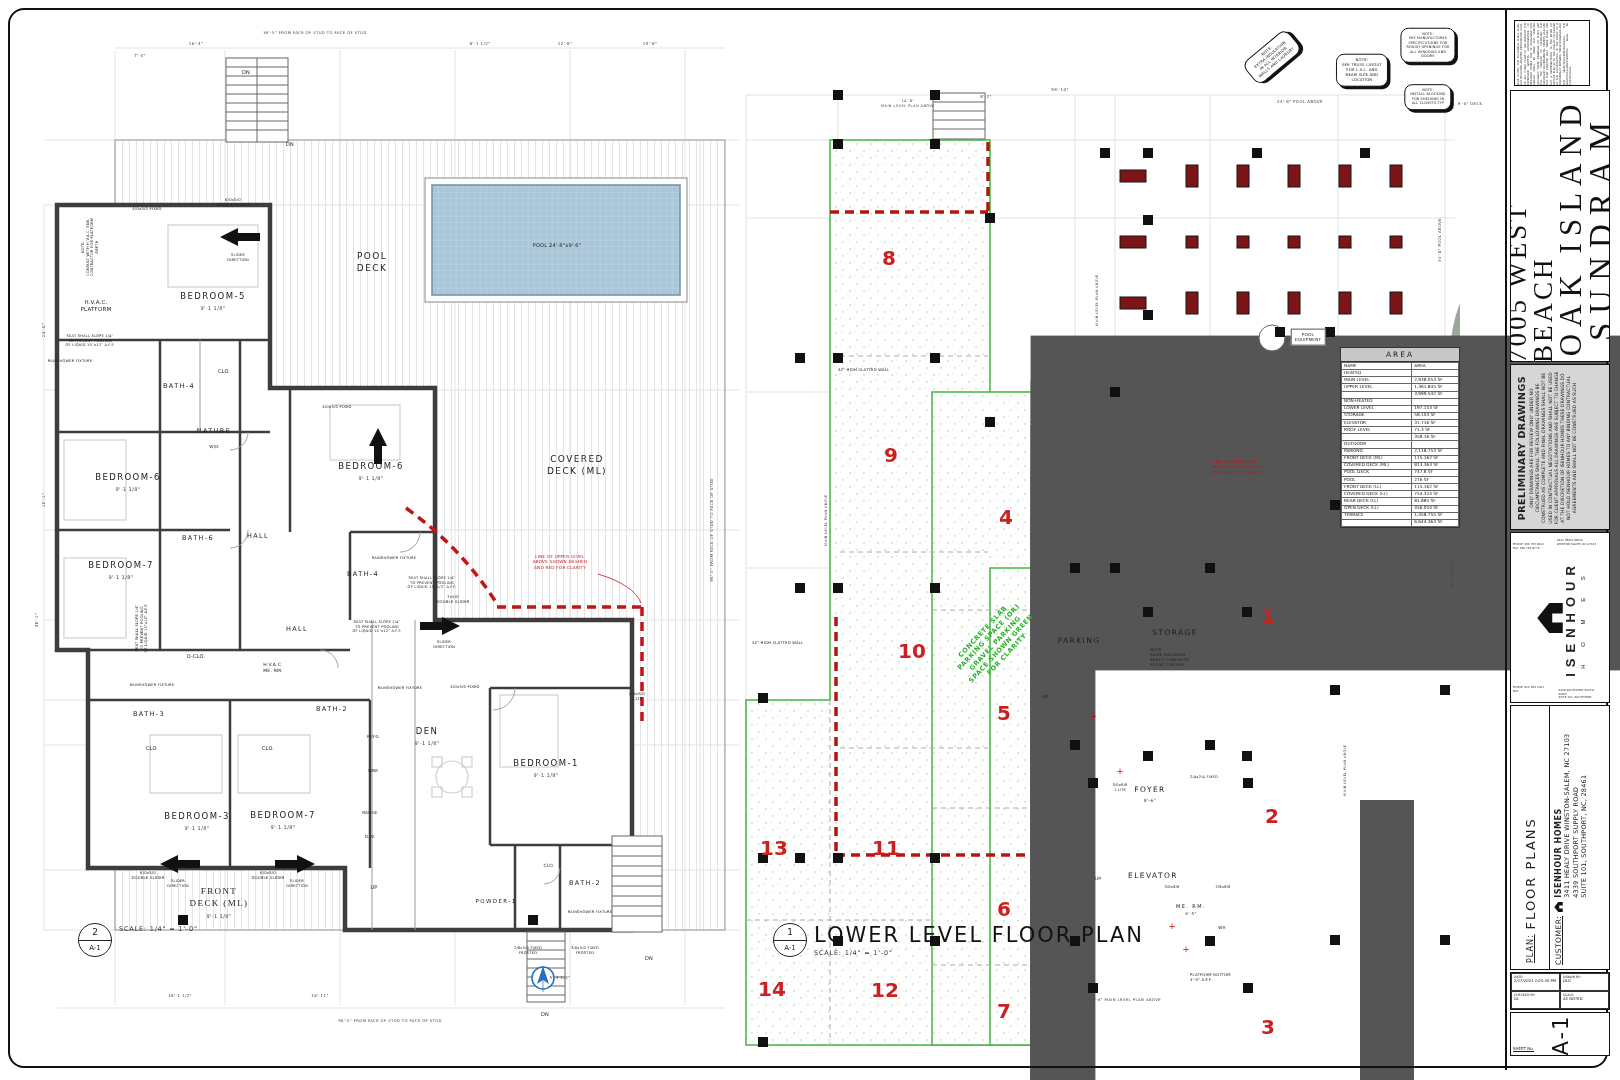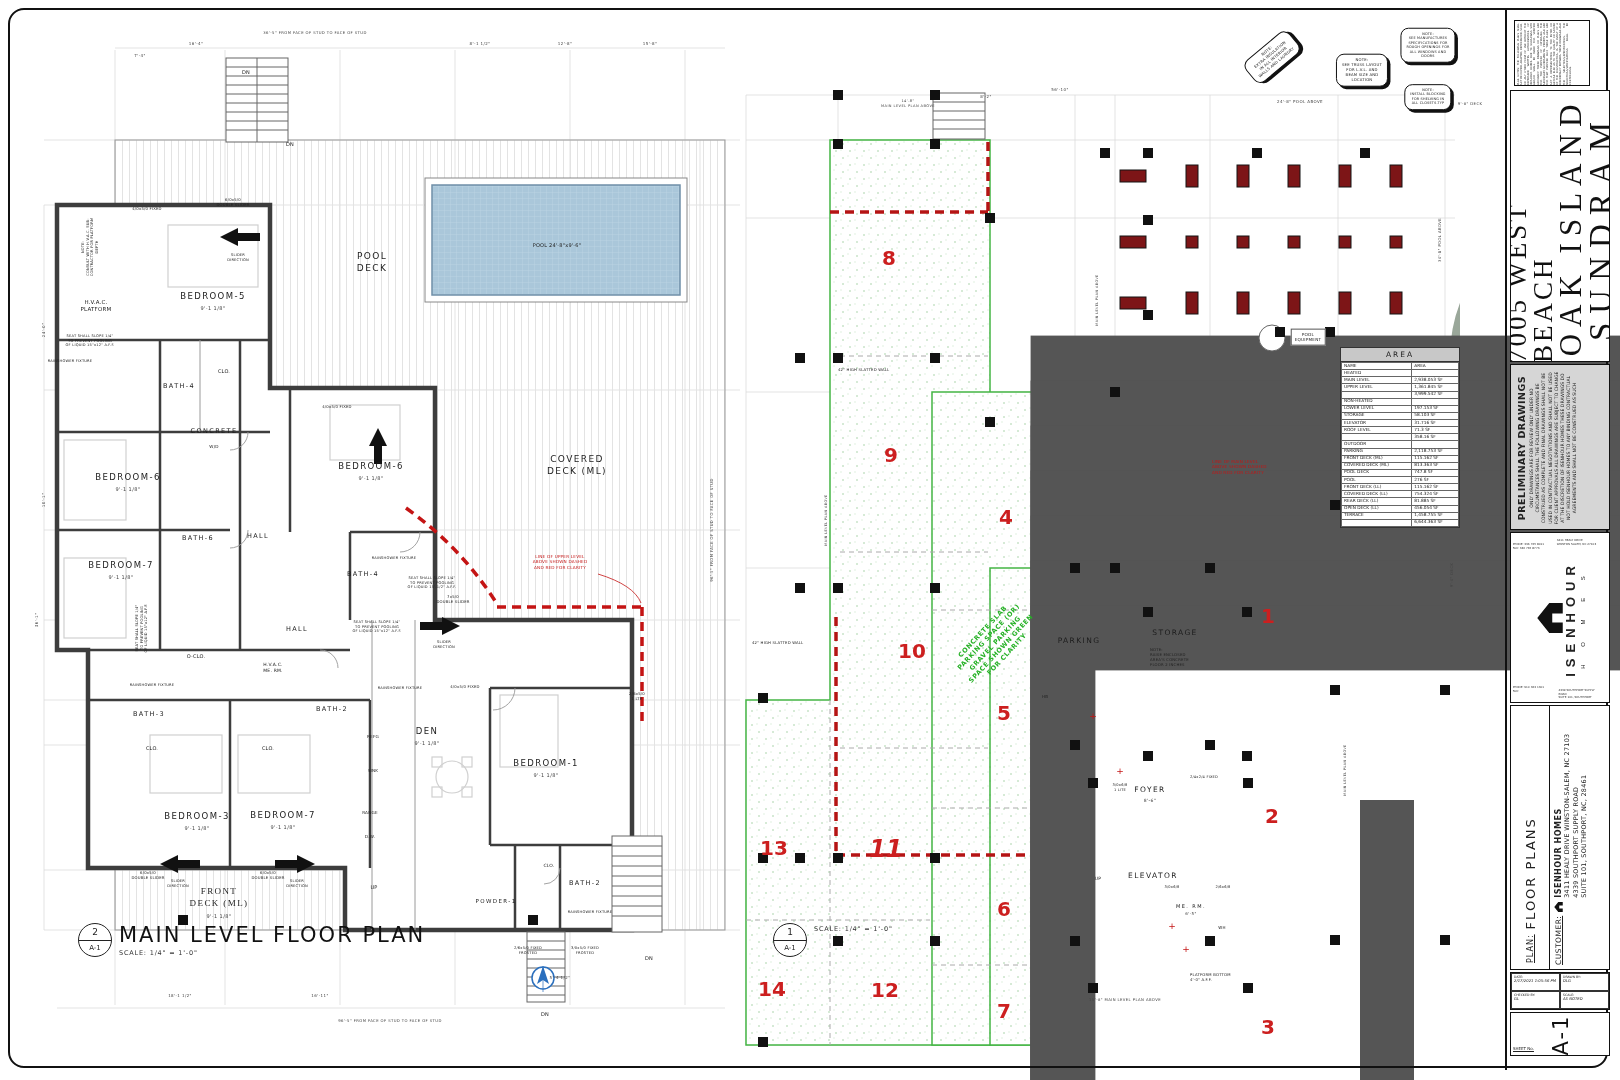--- a/index.html
+++ b/index.html
@@ -324,21 +324,21 @@
       <div class="lbl " style="left: 90px; top: 247px; font-size: 3.6px; transform: translate(-50%, -50%) rotate(-90deg);">NOTE:
 CONSULT WITH H.V.A.C. SUB-
 CONTRACTOR FOR PLATFORM
 DEPTH</div>
       <div class="lbl " style="left: 90px; top: 341px; font-size: 3.6px; transform: translate(-50%, -50%);">SEAT SHALL SLOPE 1/4"
 TO PREVENT POOLING
 OF LIQUID 15"x12" A.F.F.</div>
       <div class="lbl " style="left: 70px; top: 361px; font-size: 3.6px; transform: translate(-50%, -50%);">RAINSHOWER FIXTURE</div>
       <div class="lbl room" style="left: 179px; top: 386px; font-size: 6.5px; transform: translate(-50%, -50%);">BATH-4</div>
       <div class="lbl " style="left: 224px; top: 371px; font-size: 5px; transform: translate(-50%, -50%);">CLO.</div>
-      <div class="lbl room" style="left: 214px; top: 431px; font-size: 6.5px; transform: translate(-50%, -50%);">CONCRETE</div>
+      <div class="lbl room" style="left: 214px; top: 431px; font-size: 6.5px; transform: translate(-50%, -50%);">NATURE</div>
       <div class="lbl " style="left: 214px; top: 447px; font-size: 4.2px; transform: translate(-50%, -50%);">W/D</div>
       <div class="lbl room" style="left: 128px; top: 477px; font-size: 8.5px; transform: translate(-50%, -50%);">BEDROOM-6</div>
       <div class="lbl dim" style="left: 128px; top: 489px; font-size: 5px; transform: translate(-50%, -50%);">9'-1 1/8"</div>
       <div class="lbl room" style="left: 371px; top: 466px; font-size: 8.5px; transform: translate(-50%, -50%);">BEDROOM-6</div>
       <div class="lbl dim" style="left: 371px; top: 478px; font-size: 5px; transform: translate(-50%, -50%);">9'-1 1/8"</div>
       <div class="lbl room" style="left: 577px; top: 466px; font-size: 9px; transform: translate(-50%, -50%);">COVERED
 DECK (ML)</div>
       <div class="lbl room" style="left: 198px; top: 538px; font-size: 6.5px; transform: translate(-50%, -50%);">BATH-6</div>
       <div class="lbl room" style="left: 258px; top: 536px; font-size: 6.5px; transform: translate(-50%, -50%);">HALL</div>
       <div class="lbl room" style="left: 363px; top: 574px; font-size: 6.5px; transform: translate(-50%, -50%);">BATH-4</div>
@@ -501,42 +501,42 @@
       <div class="lbl stall" style="left: 1268px; top: 617px; font-size: 20px; transform: translate(-50%, -50%);">1</div>
       <div class="lbl stall" style="left: 1272px; top: 817px; font-size: 20px; transform: translate(-50%, -50%);">2</div>
       <div class="lbl stall" style="left: 1268px; top: 1028px; font-size: 20px; transform: translate(-50%, -50%);">3</div>
       <div class="lbl stall" style="left: 1006px; top: 518px; font-size: 20px; transform: translate(-50%, -50%);">4</div>
       <div class="lbl stall" style="left: 1004px; top: 714px; font-size: 20px; transform: translate(-50%, -50%);">5</div>
       <div class="lbl stall" style="left: 1004px; top: 910px; font-size: 20px; transform: translate(-50%, -50%);">6</div>
       <div class="lbl stall" style="left: 1004px; top: 1012px; font-size: 20px; transform: translate(-50%, -50%);">7</div>
       <div class="lbl stall" style="left: 889px; top: 259px; font-size: 20px; transform: translate(-50%, -50%);">8</div>
       <div class="lbl stall" style="left: 891px; top: 456px; font-size: 20px; transform: translate(-50%, -50%);">9</div>
       <div class="lbl stall" style="left: 887px; top: 652px; font-size: 20px; transform: translate(-50%, -50%); margin-left: 25px;">10</div>
-      <div class="lbl stall" style="left: 886px; top: 849px; font-size: 24px; transform: translate(-50%, -50%); font-style: italic;">11</div>
+      <div class="lbl stall" style="left: 886px; top: 849px; font-size: 20px; transform: translate(-50%, -50%);">11</div>
       <div class="lbl stall" style="left: 885px; top: 991px; font-size: 20px; transform: translate(-50%, -50%);">12</div>
       <div class="lbl stall" style="left: 774px; top: 849px; font-size: 20px; transform: translate(-50%, -50%);">13</div>
       <div class="lbl stall" style="left: 772px; top: 990px; font-size: 20px; transform: translate(-50%, -50%);">14</div>
     </div>
 
   <div class="ptitle" style="left:78px;top:923px;">
     <div class="refc">
       <div class="rn">2</div>
       <div class="rs">A-1</div>
     </div>
     <div>
-      <div class="pt-title">MAIN LEVEL FLOOR PLAN</div>
       <div class="pt-scale">SCALE:   1/4" = 1'-0"</div>
     </div>
   </div>
   <div class="ptitle" style="left:773px;top:923px;">
     <div class="refc">
       <div class="rn">1</div>
       <div class="rs">A-1</div>
     </div>
     <div>
+      <div class="pt-title">LOWER LEVEL FLOOR PLAN</div>
       <div class="pt-scale">SCALE:   1/4" = 1'-0"</div>
     </div>
   </div>
 
   <div class="area-box">
     <div class="area-title">AREA</div>
     <table>
       <thead>
           <tr>
         <th>NAME</th>

